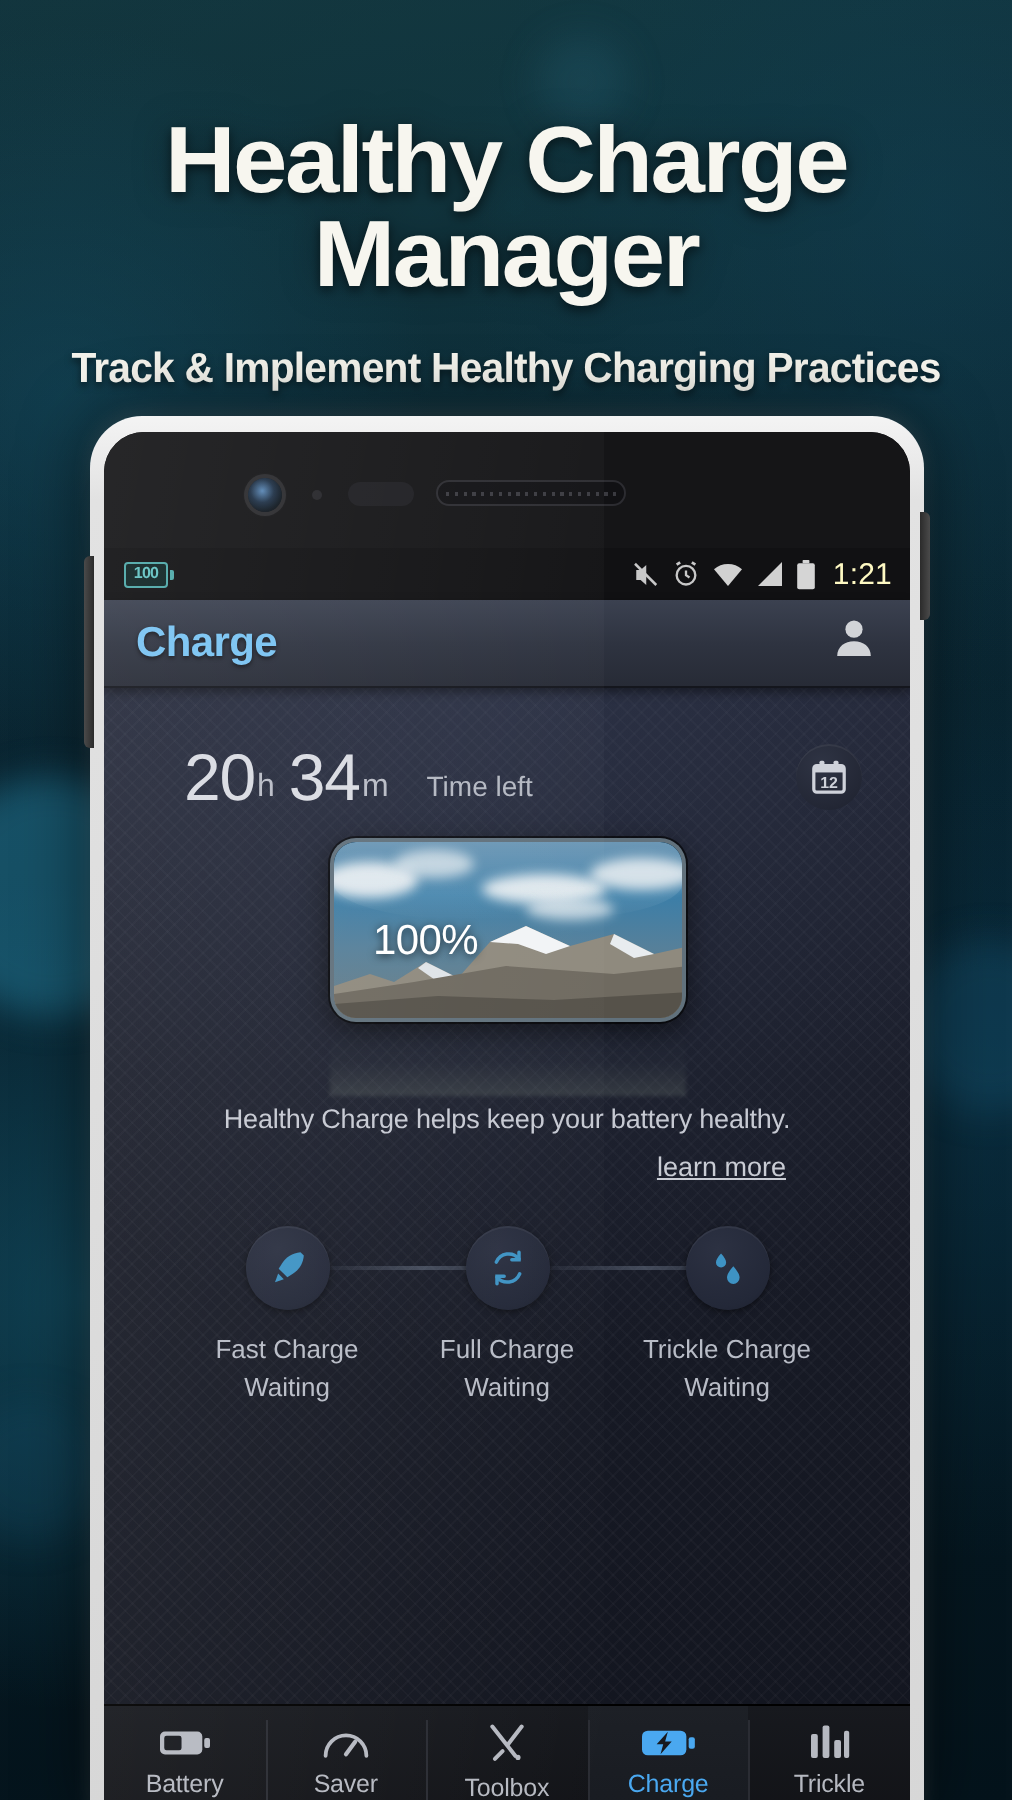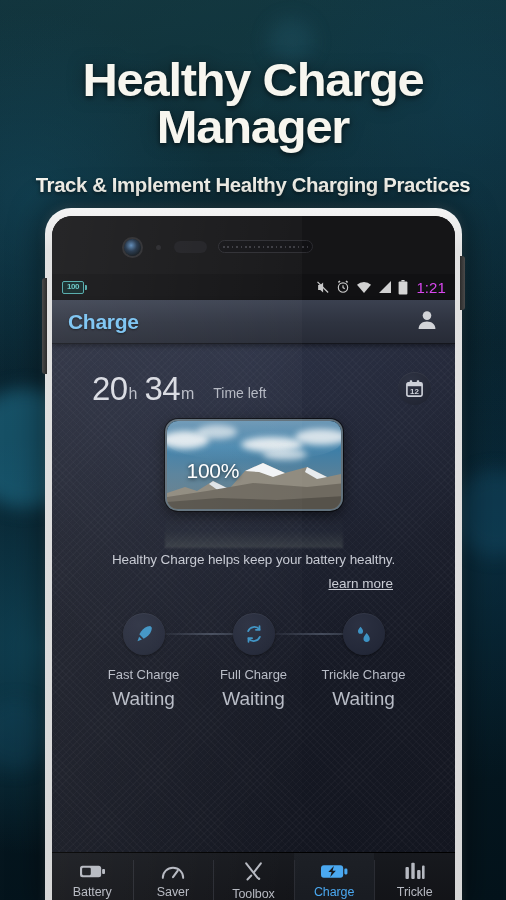--- a/index.html
+++ b/index.html
@@ -101,21 +101,21 @@
     width:22px; height:13px; border:1.6px solid #4ea8a8; border-radius:2px;
     position:relative; display:flex; align-items:center; justify-content:center;
     background:#0f2424;
   }
   .sb-batt:after {
     content:""; position:absolute; right:-4px; top:3.5px; width:2.4px; height:5px;
     background:#4ea8a8; border-radius:0 1px 1px 0;
   }
   .sb-batt span { font-size:8px; font-weight:bold; color:#63c2c2; letter-spacing:-.4px; line-height:1; }
   .sb-right { margin-left:auto; display:flex; align-items:center; gap:6px; }
-  .sb-time { font-size:15px; color:#d946ef; letter-spacing:.1px; margin-left:2px; }
+  .sb-time { font-size:15px; color:#fef9c3; letter-spacing:.1px; margin-left:2px; }
   .sb-ico { opacity:.92; display:block; }
 
   
   .appbar {
     position:absolute; left:0; right:0; top:84px; height:44px; z-index:12;
     background:linear-gradient(180deg,#3b4150 0%, #2e3340 52%, #272b36 100%);
     border-bottom:1px solid #14161d;
     display:flex; align-items:center; padding:0 16px;
     box-shadow:0 2px 5px rgba(0,0,0,.45);
   }
@@ -200,21 +200,21 @@
     width:42px; height:42px; border-radius:50%; position:relative; z-index:3;
     background:radial-gradient(circle at 38% 28%, #2c3142 0%, #232838 72%, #1b1f2c 100%);
     display:flex; align-items:center; justify-content:center;
     box-shadow:inset 0 1px 0 rgba(255,255,255,.05), 0 1px 3px rgba(0,0,0,.5);
   }
   .connector {
     position:absolute; top:20px; height:2px; z-index:1;
     background:linear-gradient(90deg, rgba(110,120,140,.06), rgba(120,132,152,.45), rgba(110,120,140,.06));
   }
   .stage-l1 { margin-top:11px; font-size:13px; color:#b8bcc6; line-height:1.45; }
-  .stage-l2 { font-size:19px; color:#b8bcc6; line-height:1.45; }
+  .stage-l2 { font-size:13px; color:#b8bcc6; line-height:1.45; }
 
   
   .navbar {
     position:absolute; left:0; right:0; bottom:0; height:56px; z-index:12;
     background:linear-gradient(180deg,#17191e 0%, #121317 100%);
     border-top:1px solid #000;
     display:flex;
   }
   .nav-item {
     flex:1; display:flex; flex-direction:column; align-items:center; justify-content:center;

